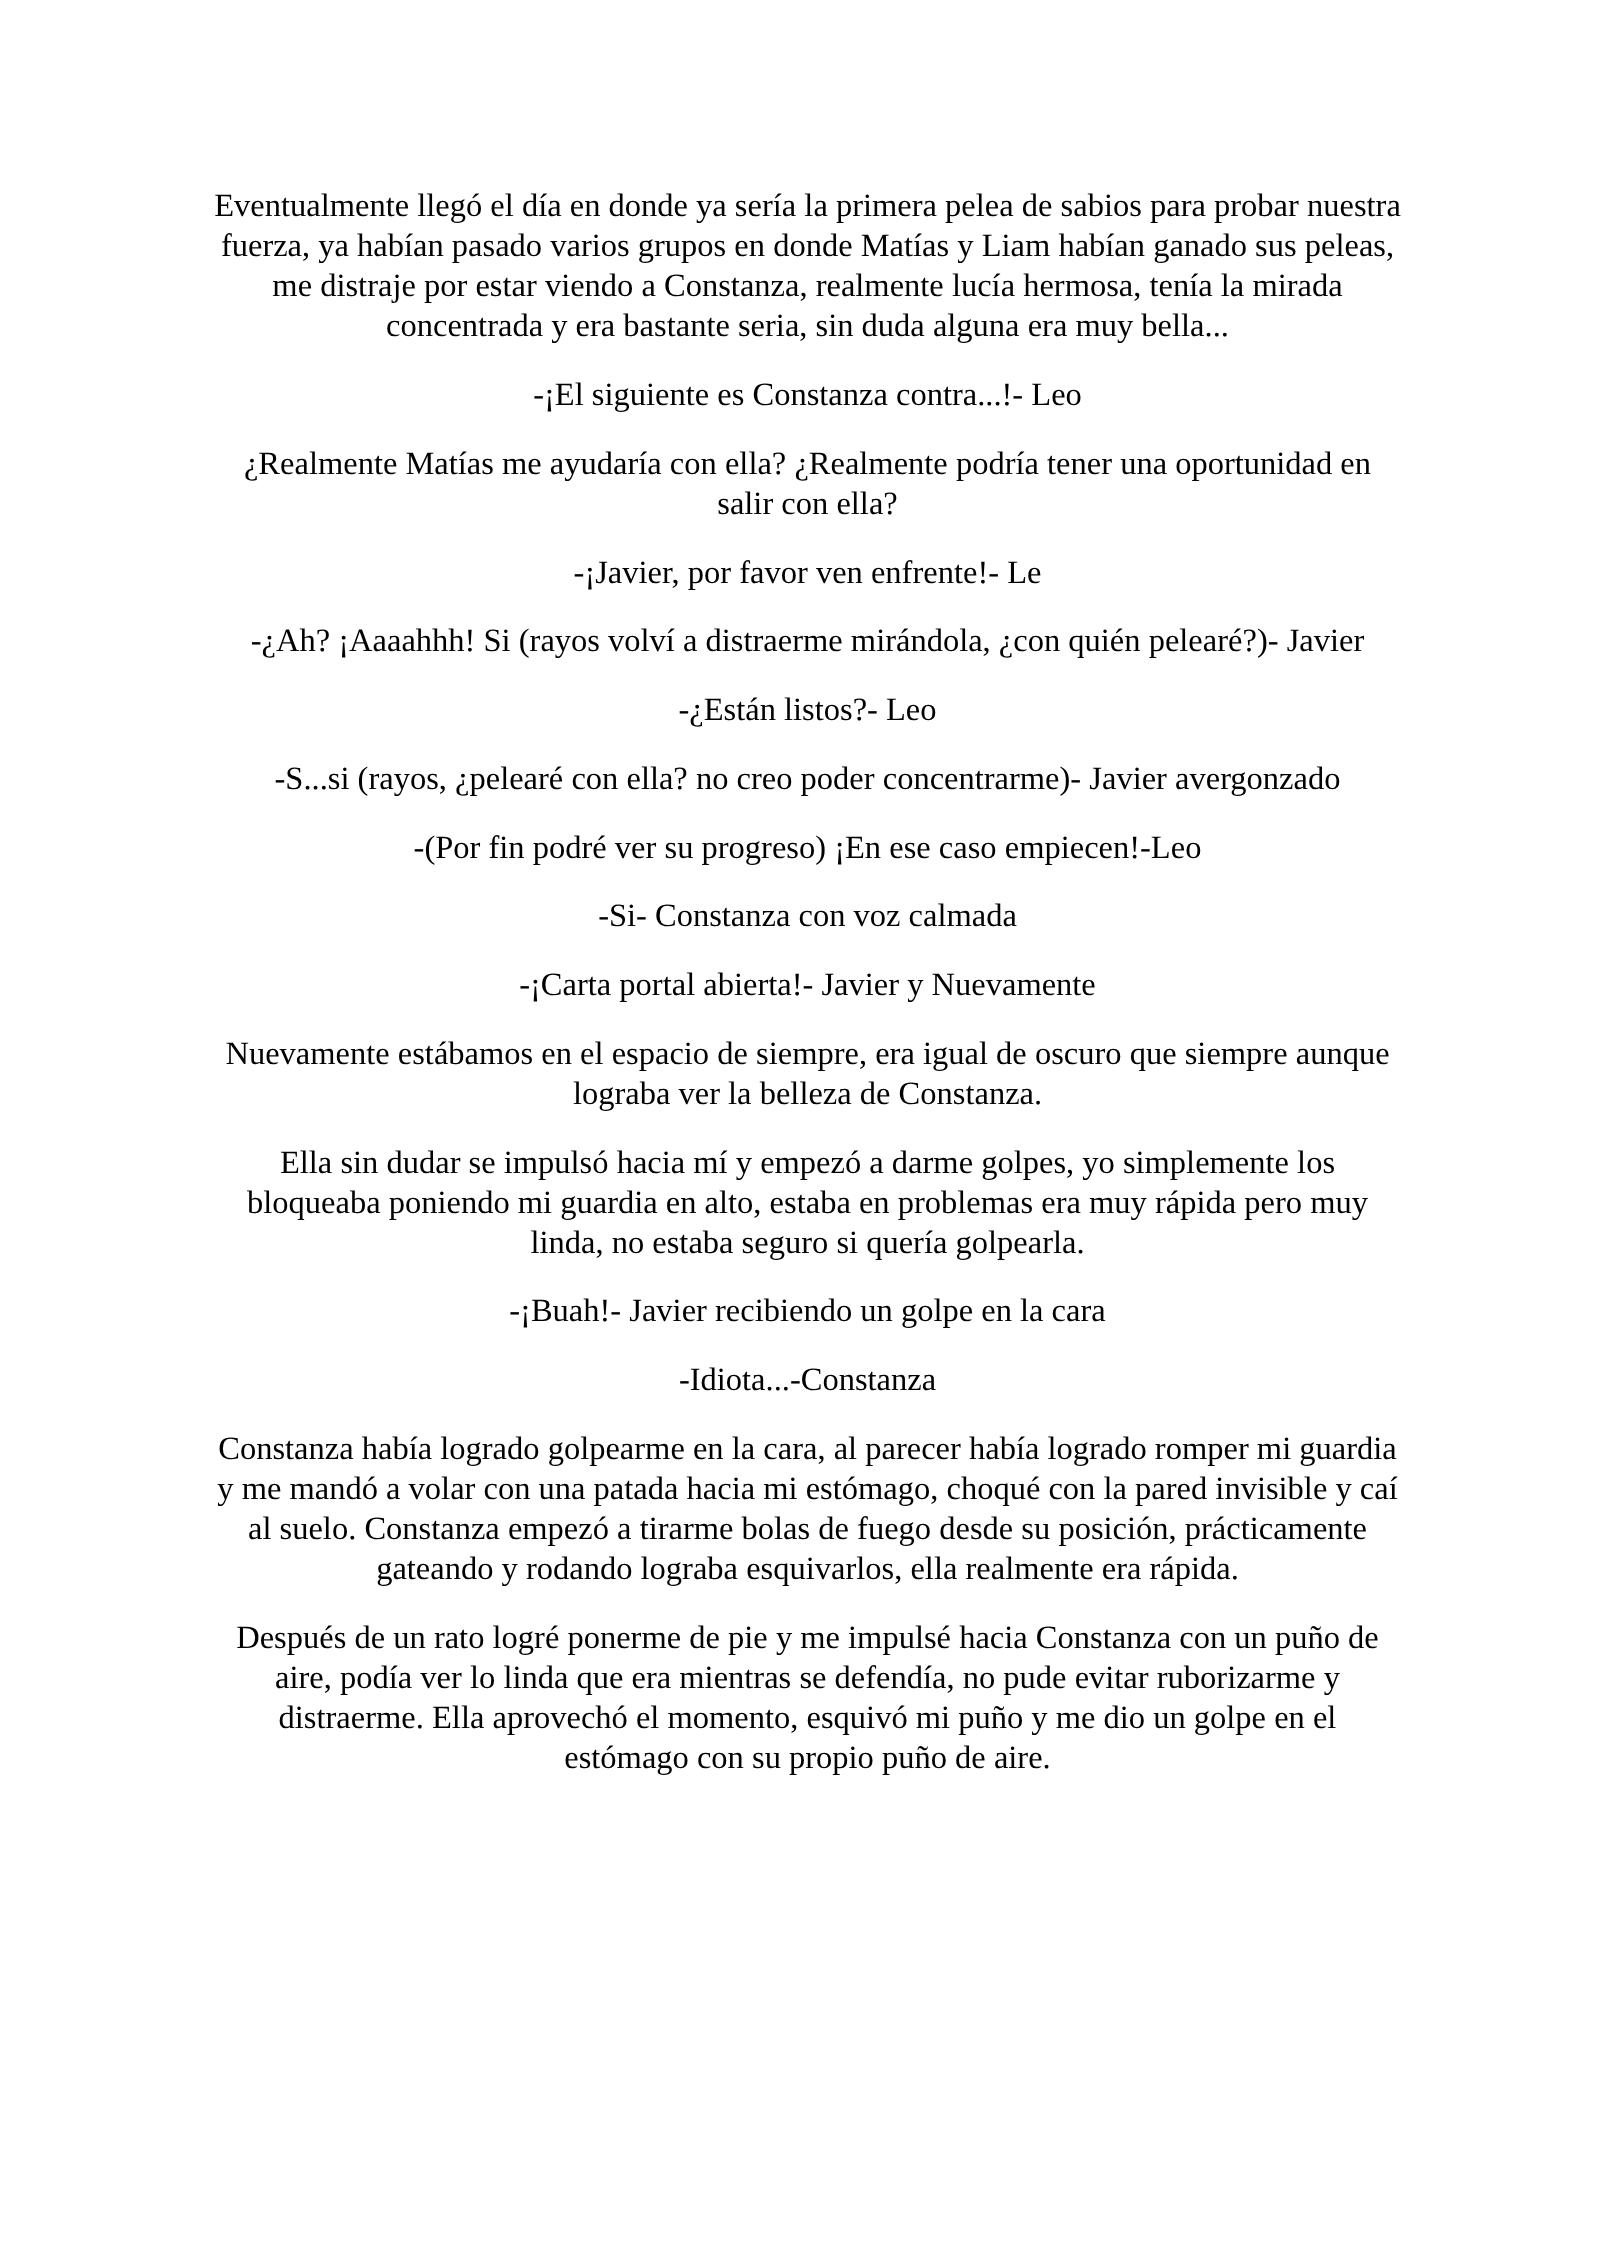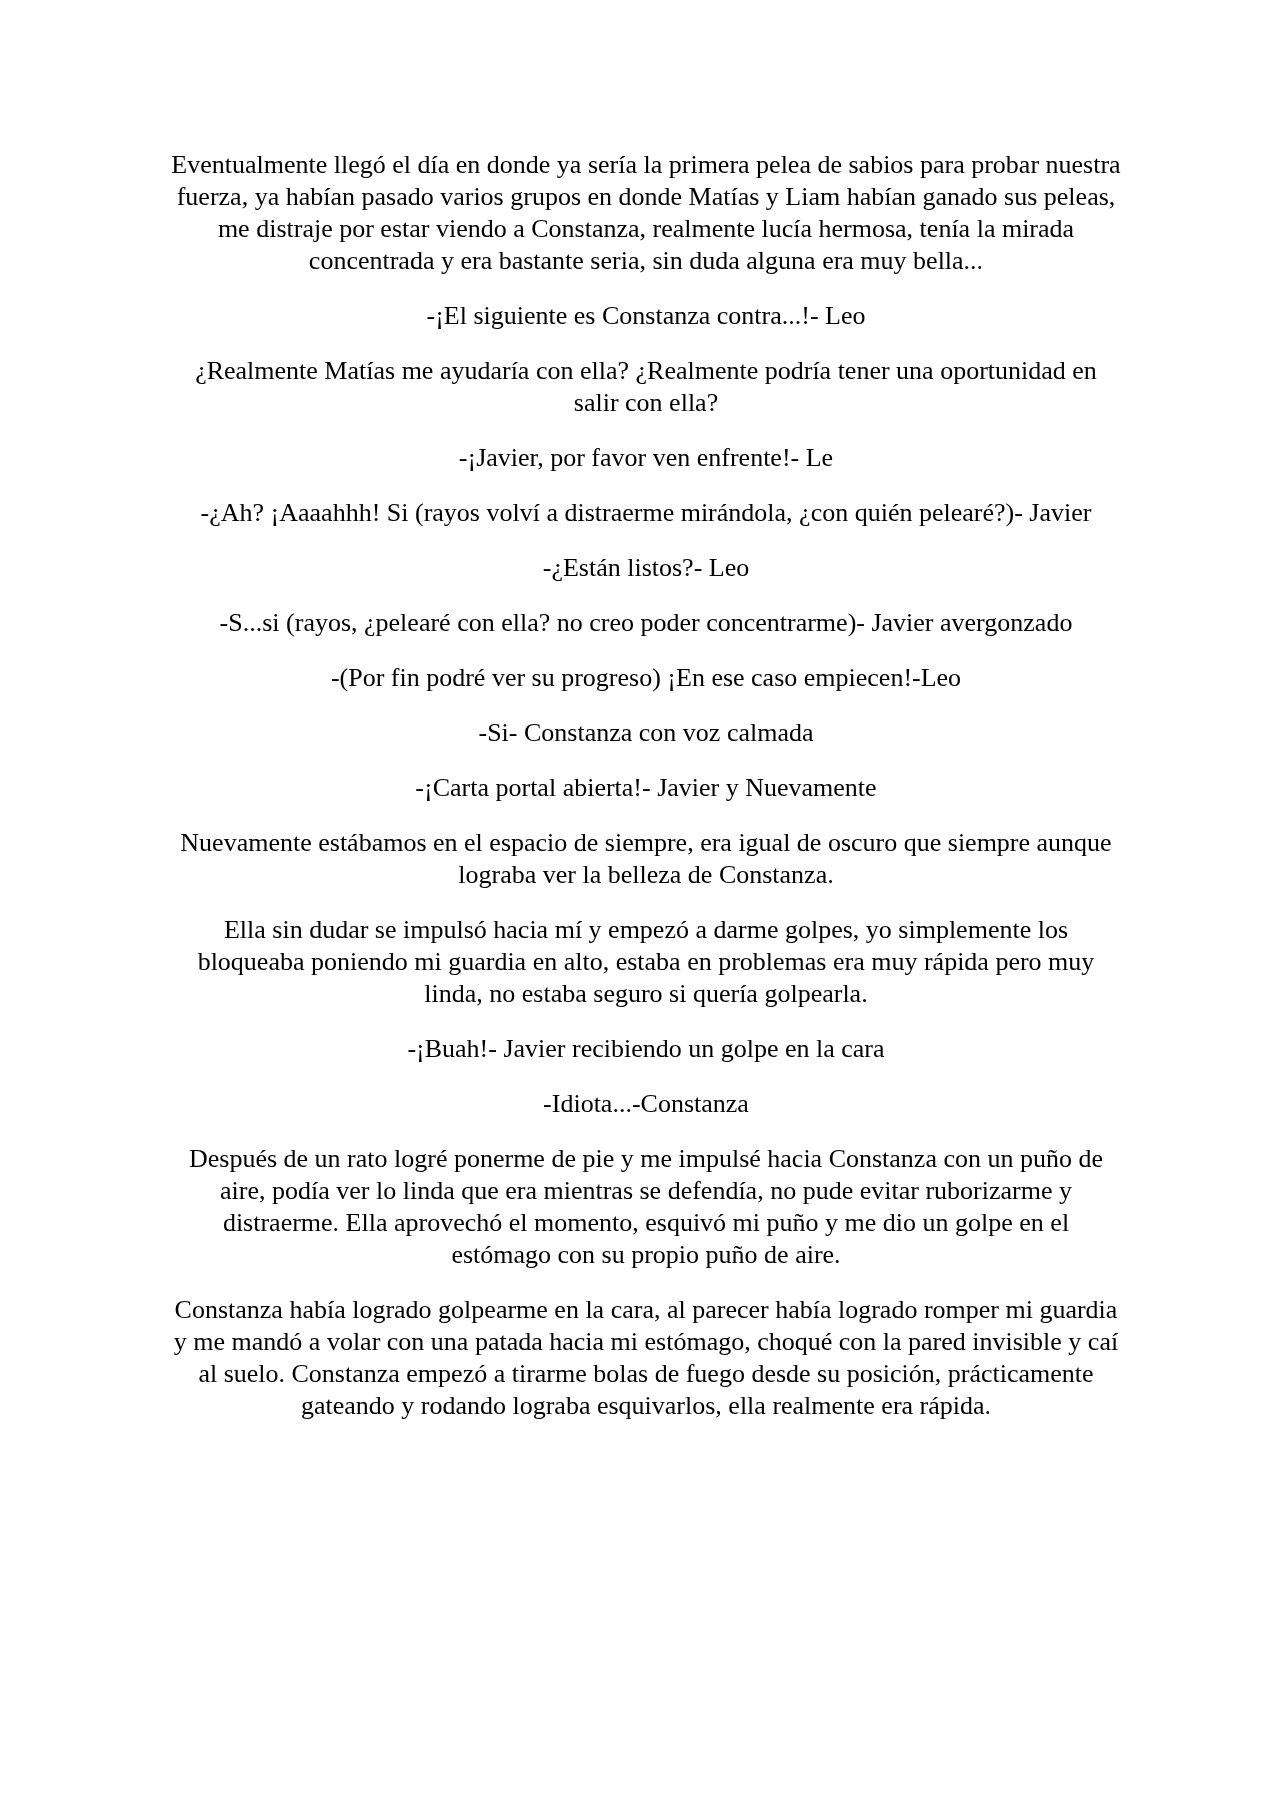--- a/index.html
+++ b/index.html
@@ -42,16 +42,16 @@
       <p>-¿Ah? ¡Aaaahhh! Si (rayos volví a distraerme mirándola, ¿con quién pelearé?)- Javier</p>
       <p>-¿Están listos?- Leo</p>
       <p>-S...si (rayos, ¿pelearé con ella? no creo poder concentrarme)- Javier avergonzado</p>
       <p>-(Por fin podré ver su progreso) ¡En ese caso empiecen!-Leo</p>
       <p>-Si- Constanza con voz calmada</p>
       <p>-¡Carta portal abierta!- Javier y Nuevamente</p>
       <p>Nuevamente estábamos en el espacio de siempre, era igual de oscuro que siempre aunque lograba ver la belleza de Constanza.</p>
       <p>Ella sin dudar se impulsó hacia mí y empezó a darme golpes, yo simplemente los bloqueaba poniendo mi guardia en alto, estaba en problemas era muy rápida pero muy linda, no estaba seguro si quería golpearla.</p>
       <p>-¡Buah!- Javier recibiendo un golpe en la cara</p>
       <p>-Idiota...-Constanza</p>
+      <p>Constanza había logrado golpearme en la cara, al parecer había logrado romper mi guardia y me mandó a volar con una patada hacia mi estómago, choqué con la pared invisible y caí al suelo. Constanza empezó a tirarme bolas de fuego desde su posición, prácticamente gateando y rodando lograba esquivarlos, ella realmente era rápida.</p>
       <p>Después de un rato logré ponerme de pie y me impulsé hacia Constanza con un puño de aire, podía ver lo linda que era mientras se defendía, no pude evitar ruborizarme y distraerme. Ella aprovechó el momento, esquivó mi puño y me dio un golpe en el estómago con su propio puño de aire.</p>
-      <p>Constanza había logrado golpearme en la cara, al parecer había logrado romper mi guardia y me mandó a volar con una patada hacia mi estómago, choqué con la pared invisible y caí al suelo. Constanza empezó a tirarme bolas de fuego desde su posición, prácticamente gateando y rodando lograba esquivarlos, ella realmente era rápida.</p>
     </div>
 </div>
 
 </body></html>

